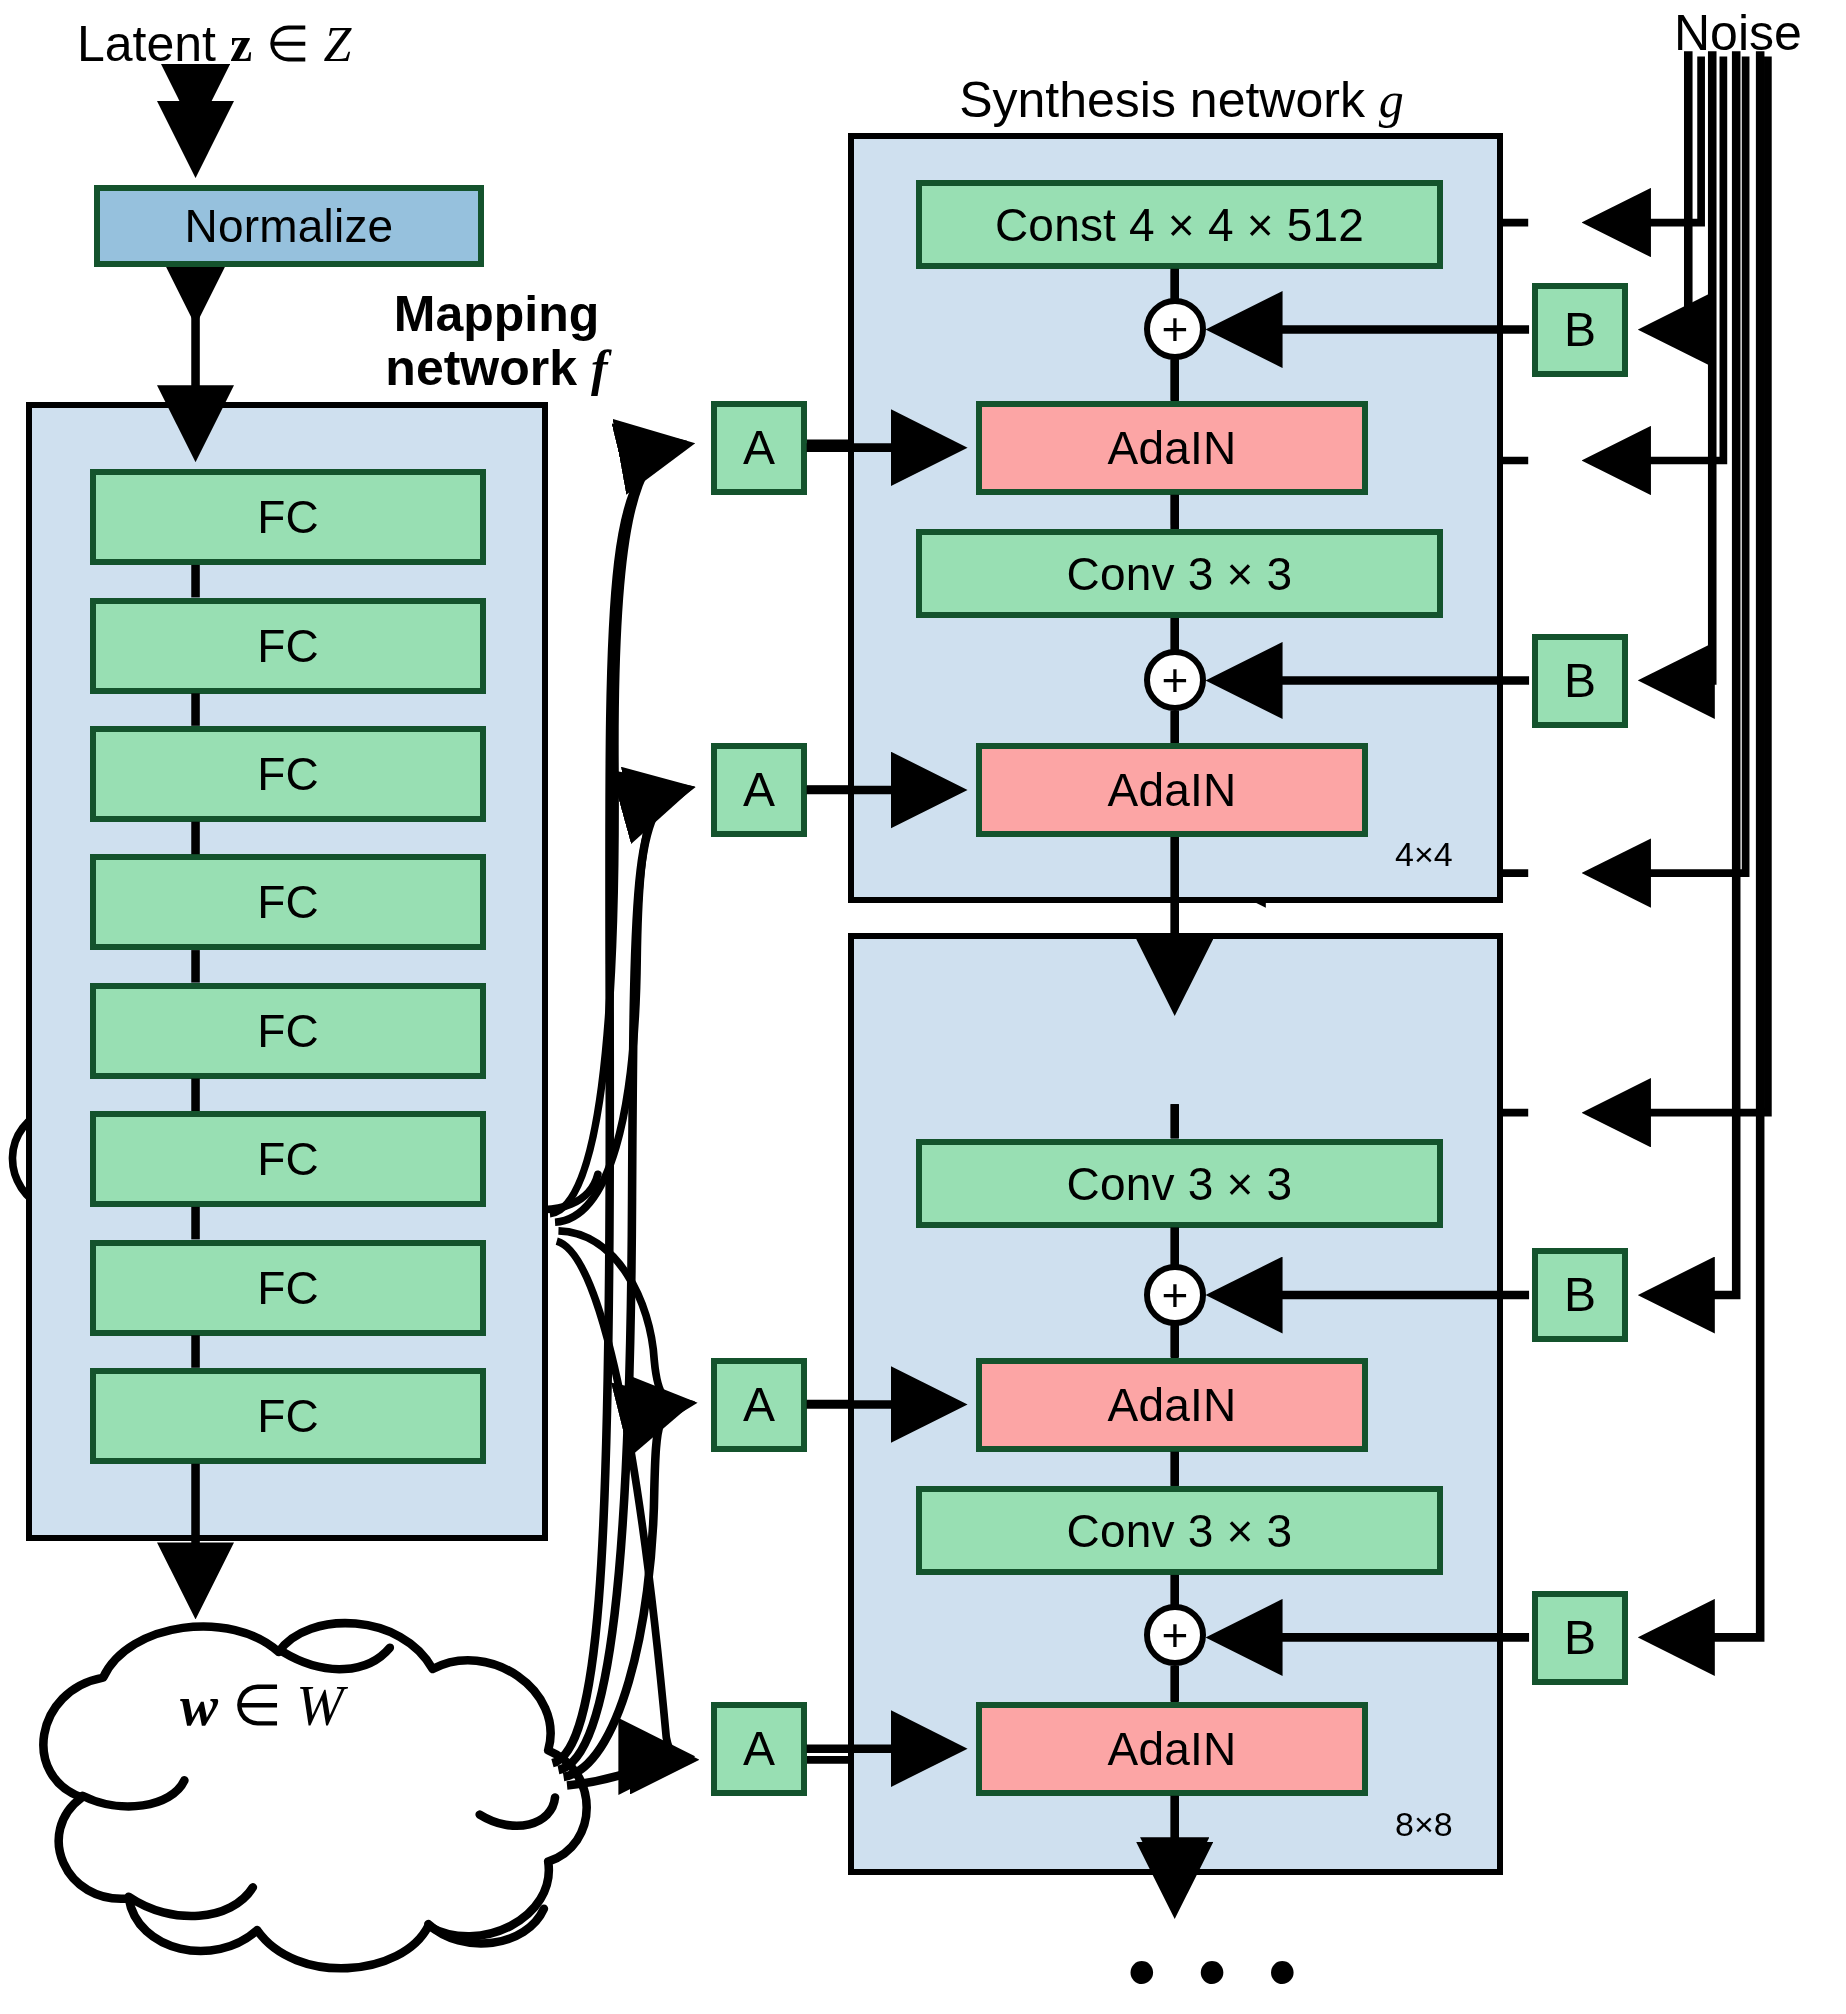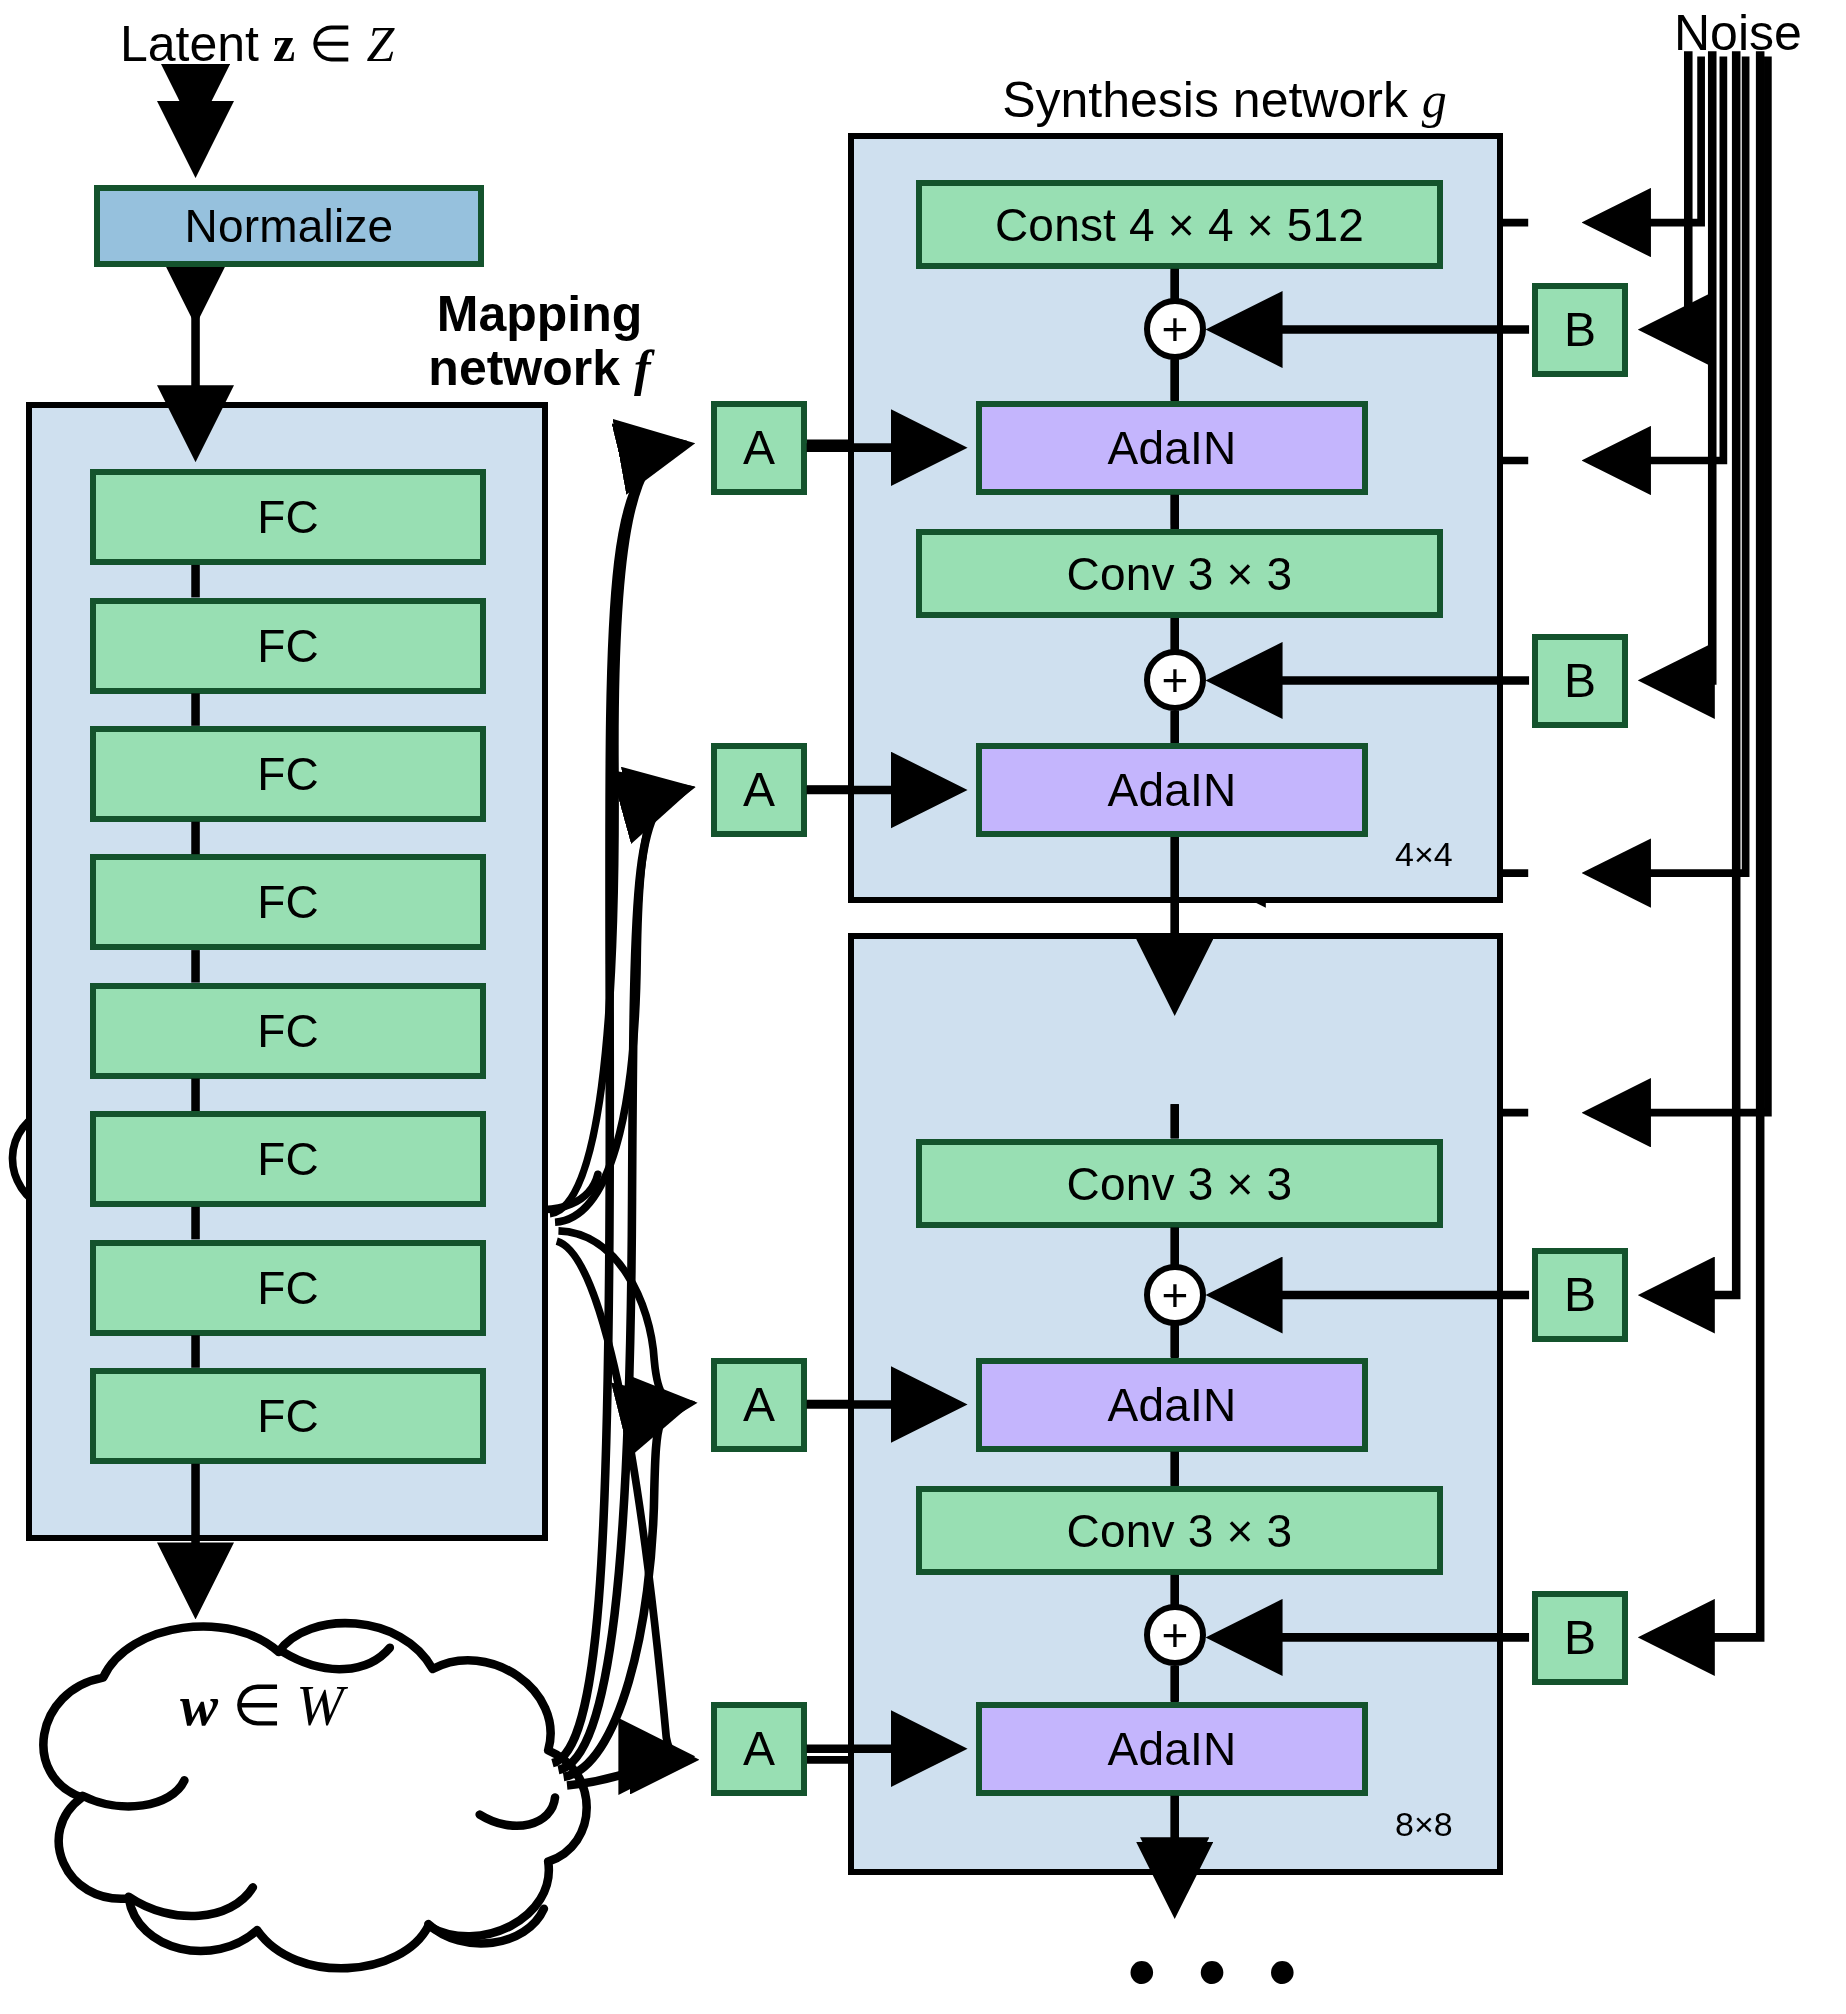--- a/index.html
+++ b/index.html
@@ -29,39 +29,39 @@
     align-items:center;
     justify-content:center;
     font-size:46px;
     line-height:1;
     letter-spacing:0.2px;
     white-space:nowrap;
     z-index:4;
   }
   .green{background:#98dfb3;}
   .blue-dark{background:#96c1dd;}
-  .purple{background:#c4b5fd;}
+  .purple{background:#fca5a5;}
   .panel{
     position:absolute;
     box-sizing:border-box;
     border:6px solid #000;
     background:#cfe0ef;
     z-index:2;
   }
   .small-sq{
     font-size:48px;
   }
   .plain-label{
     position:absolute;
     font-size:50px;
     line-height:1.08;
     white-space:nowrap;
     z-index:5;
   }
-  .plain-label.ctr{text-align:center;margin-left:43px;}
+  .plain-label.ctr{text-align:center;}
   .res-tag{
     position:absolute;
     font-size:34px;
     z-index:6;
     white-space:nowrap;
   }
   .ital{font-style:italic;font-family:"Liberation Serif", serif;}
   .bolditem{font-weight:bold;}
   .serif{font-family:"Liberation Serif", serif;}
   .plusnode{

